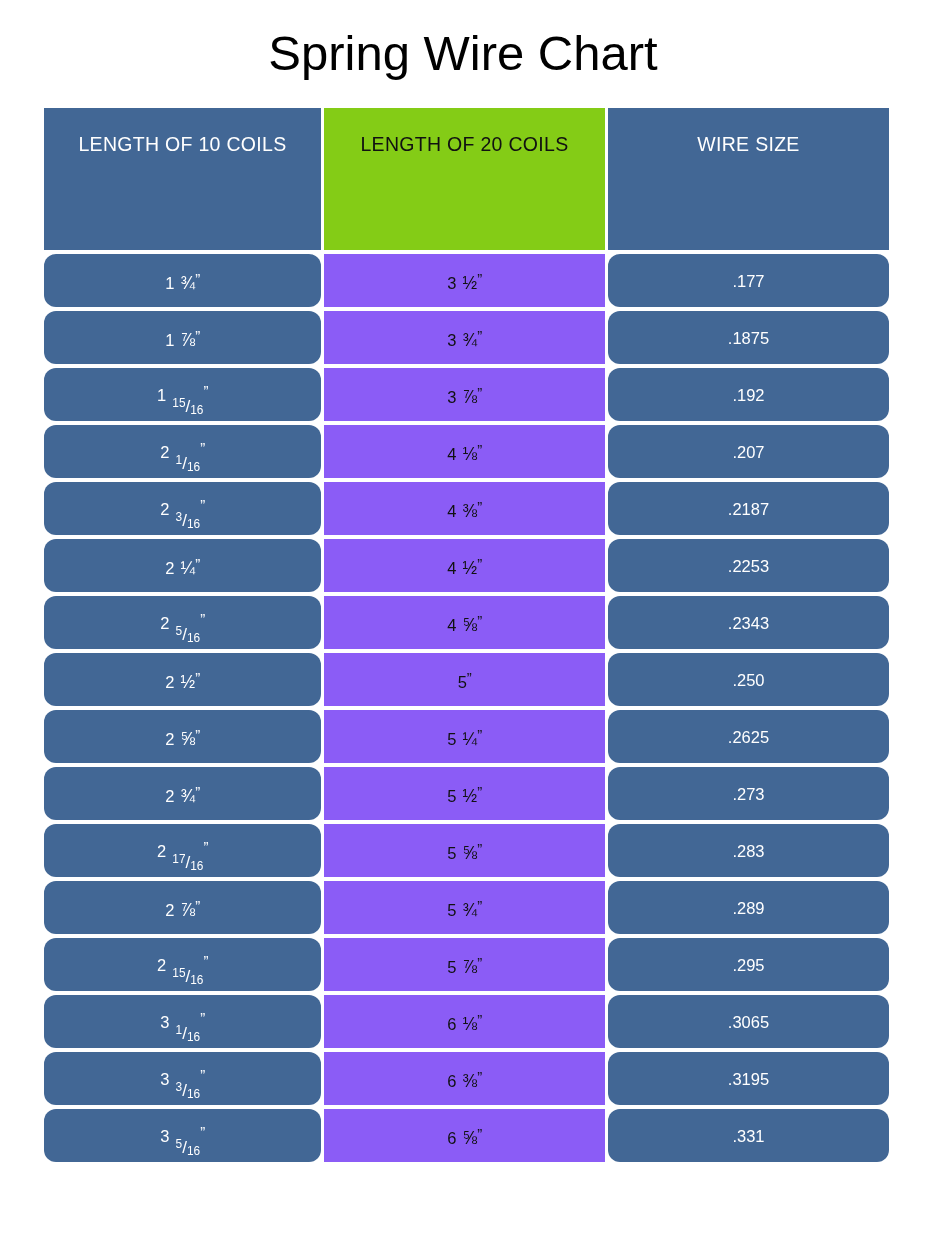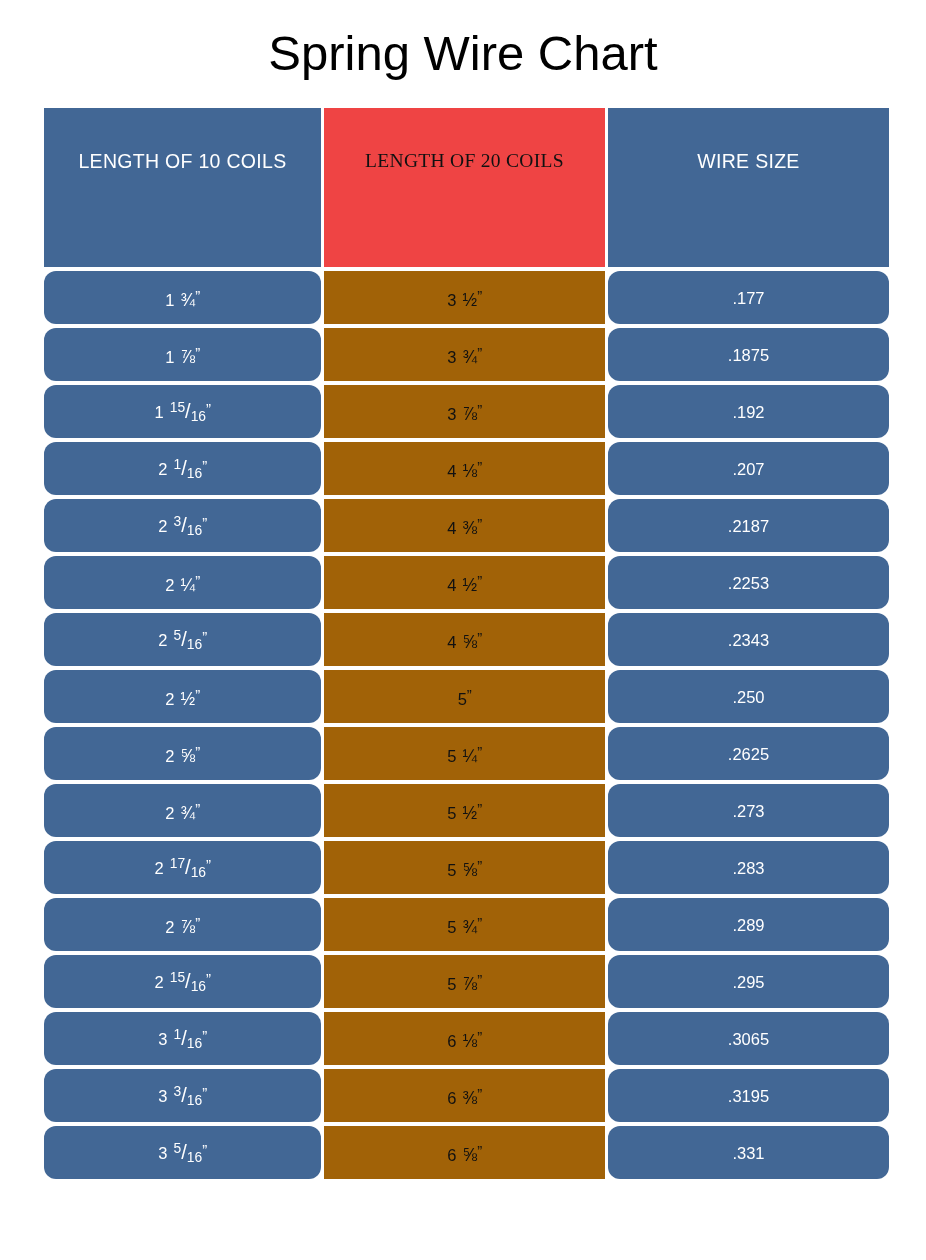--- a/index.html
+++ b/index.html
@@ -51,62 +51,61 @@
   
   col.c1 { width: 275px; }
   col.c2 { width: 279px; }
   col.c3 { width: 279px; }
 
   
   thead tr { height: 118px; }
   #wire-table thead th {
     height: 118px;
     vertical-align: top;
-    padding-top: 41px;
+    padding-top: 24px;
     font-size: 19.5px;
     line-height: 24px;
     font-weight: 400;
     letter-spacing: 0.3px;
   }
   th.blue-head {
     background: #426795;
     color: #ffffff;
   }
   th.white-head {
-    background: #ef4444;
+    background: #84cc16;
     color: #111111;
-    font-family: Liberation Serif, serif;
   }
 
   
   tbody tr { height: 53px; }
   #wire-table tbody td {
     height: 53px;
     font-size: 16.5px;
     line-height: 20px;
   }
   td.blue-cell {
     background: #426795;
     color: #ffffff;
     border-radius: 12px;
   }
   td.white-cell {
-    background: #a16207;
+    background: #8b5cf6;
     color: #111111;
   }
 
   
   .whole { }
   .frac-uni { font-size: 17.5px; }
   .frac {
     display: inline-block;
     white-space: nowrap;
-    font-size: 21px;
+    font-size: 18px;
     position: relative;
-    top: 0px;
+    top: 12px;
   }
   .frac .num {
     font-size: 0.66em;
     vertical-align: 0.46em;
   }
   .frac .sl {
     font-size: 0.95em;
   }
   .frac .den {
     font-size: 0.66em;

